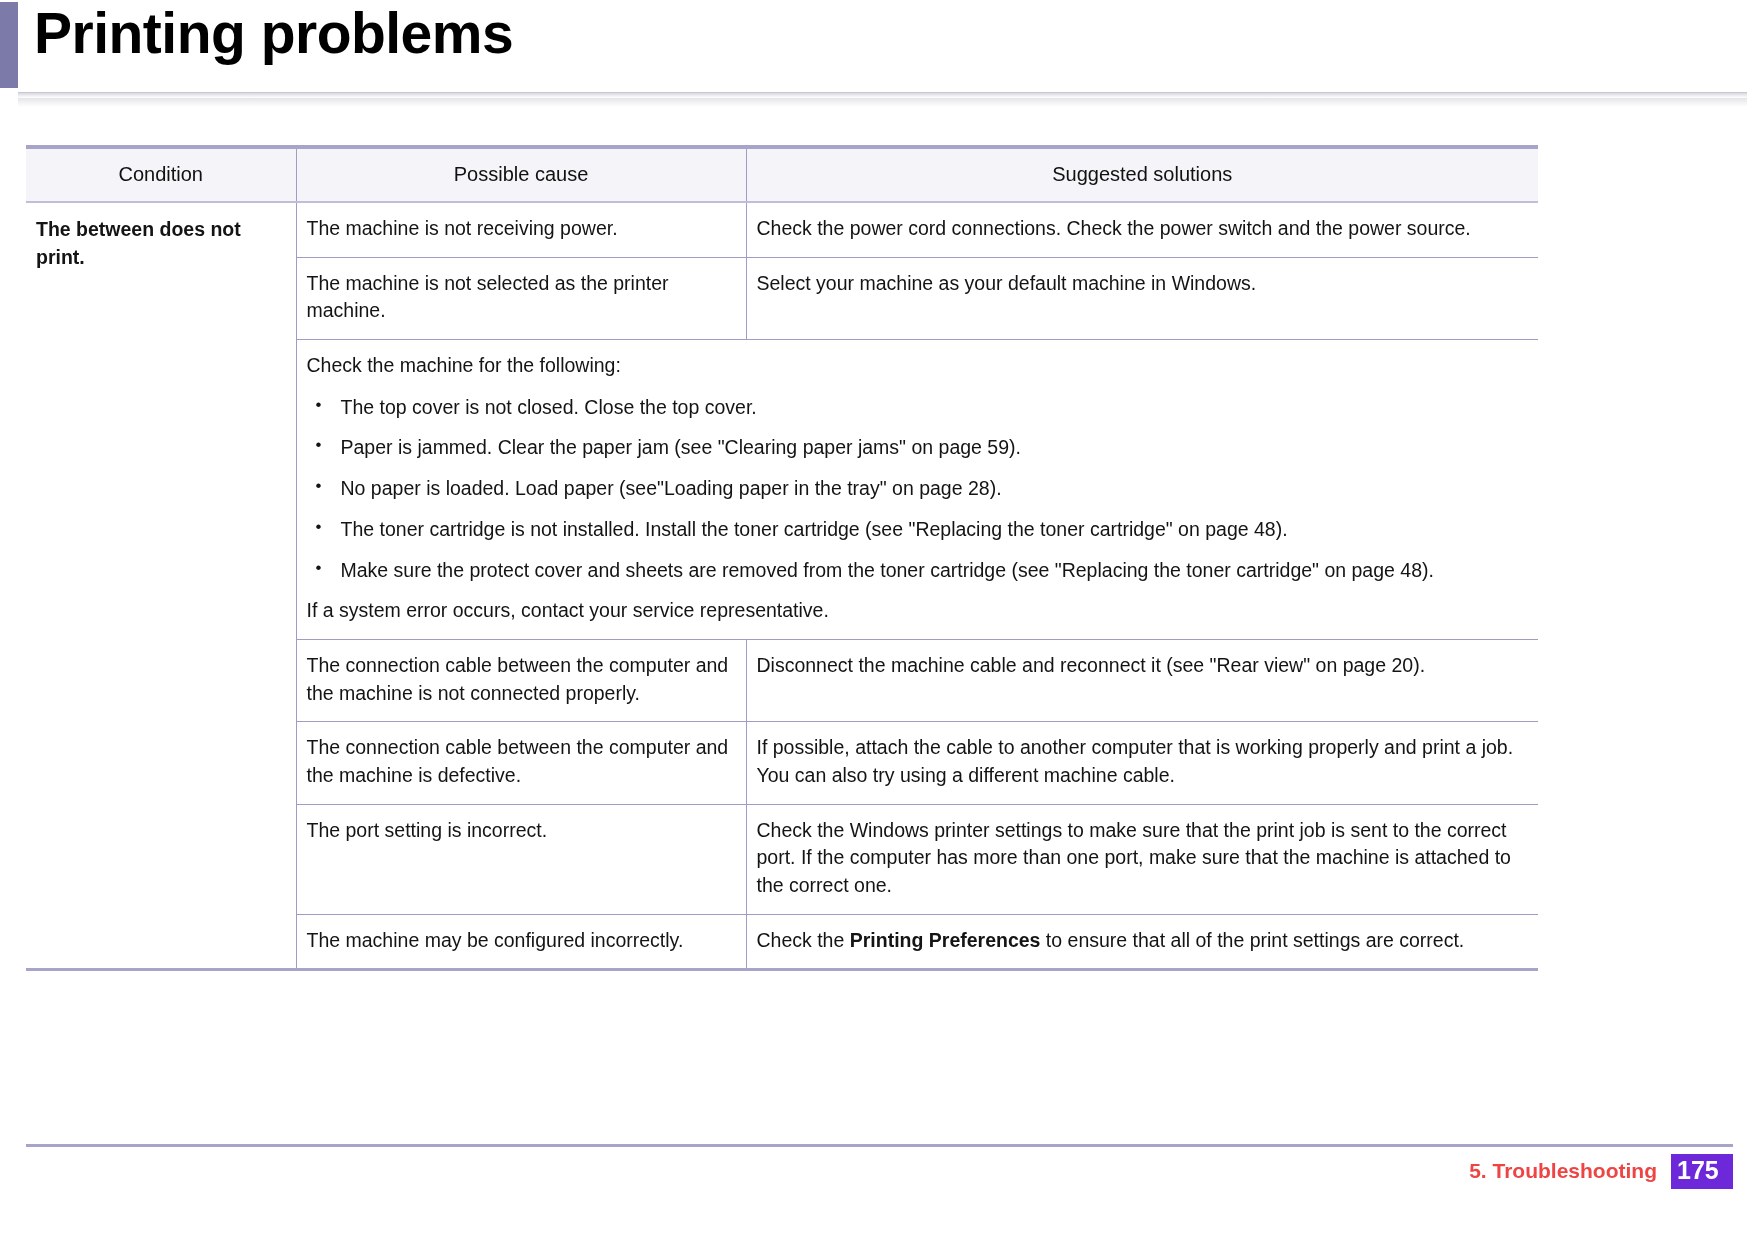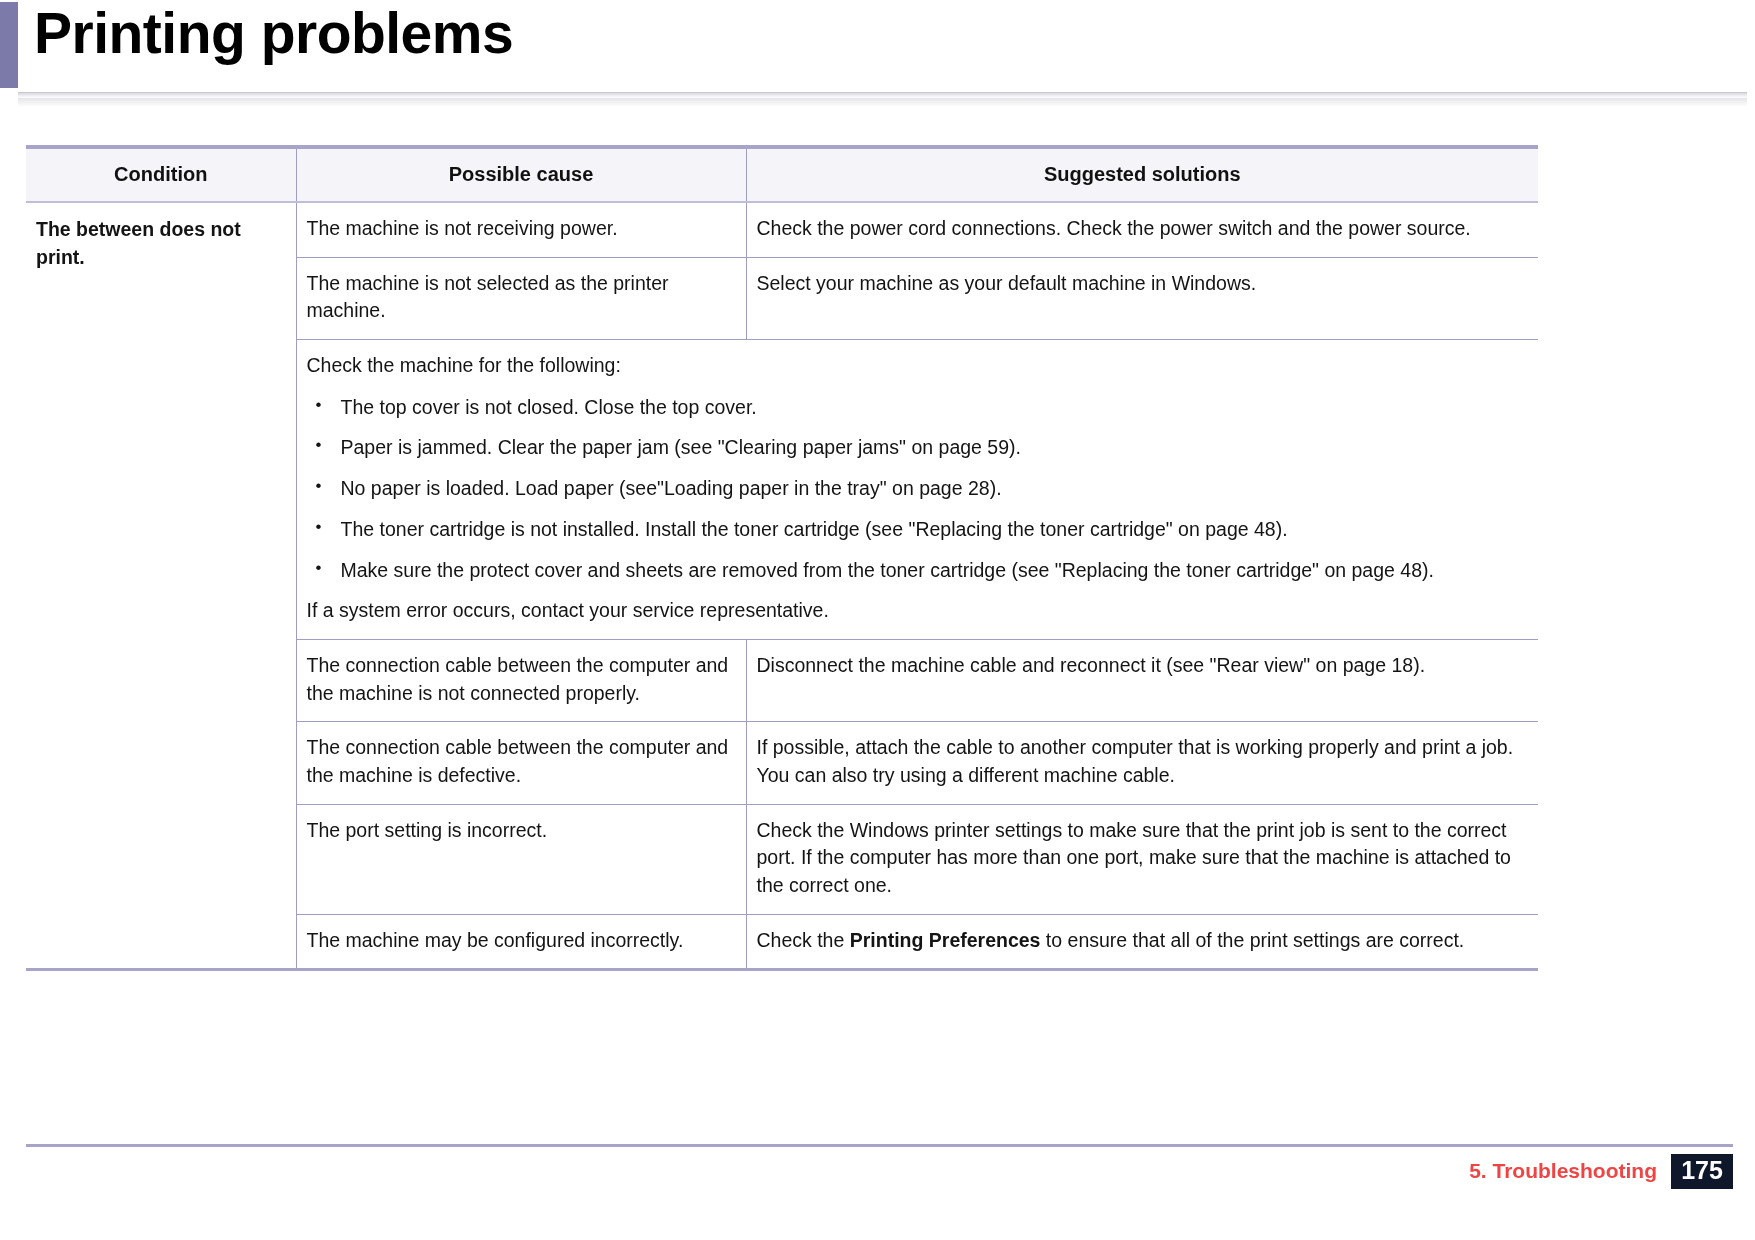--- a/index.html
+++ b/index.html
@@ -65,21 +65,21 @@
     font-size: 19.5px;
   }
   table.doc-table col.c1 { width: 270px; }
   table.doc-table col.c2 { width: 450px; }
   table.doc-table col.c3 { width: 792px; }
 
   thead th {
     background: #f4f4f9;
     border-top: 4px solid #a6a4c8;
     border-bottom: 2px solid #bfbdd8;
-    font-weight: bold;
+    font-weight: normal;
     font-size: 20px;
     text-align: center;
     padding: 14px 10px 15px 10px;
     color: #111;
   }
   thead th.th-sep { border-left: 1px solid #9f9dc4; }
 
   tbody td {
     vertical-align: top;
     padding: 12px 12px 14px 10px;
@@ -145,25 +145,24 @@
   }
   .footer-chapter {
     font-size: 21px;
     font-weight: bold;
     color: #ef4444;
     white-space: nowrap;
   }
   .footer-page-box {
     min-width: 62px;
     padding: 2px 6px 4px 6px;
-    background: #0f172a;
+    background: #6d28d9;
     color: #ffffff;
     font-size: 25px;
     font-weight: bold;
-    text-align: center;
     line-height: 1.15;
   }
 </style>
 </head>
 <body>
 
 <div class="page-header">
   <div class="header-accent-bar"></div>
   <div class="page-title">Printing problems</div>
   <div class="header-rule"></div>
@@ -206,21 +205,21 @@
             <li>No paper is loaded. Load paper (see"Loading paper in the tray" on page 28).</li>
             <li>The toner cartridge is not installed. Install the toner cartridge (see "Replacing the toner cartridge" on page 48).</li>
             <li>Make sure the protect cover and sheets are removed from the toner cartridge (see "Replacing the toner cartridge" on page 48).</li>
           </ul>
           <p class="checklist-outro">If a system error occurs, contact your service representative.</p>
         </td>
       </tr>
 
       <tr>
         <td class="cause">The connection cable between the computer and the machine is not connected properly.</td>
-        <td class="sol">Disconnect the machine cable and reconnect it (see "Rear view" on page 18).</td>
+        <td class="sol">Disconnect the machine cable and reconnect it (see "Rear view" on page 20).</td>
       </tr>
 
       <tr>
         <td class="cause">The connection cable between the computer and the machine is defective.</td>
         <td class="sol">
           <span class="sol-line">If possible, attach the cable to another computer that is working properly and print a job.</span>
           <span class="sol-line">You can also try using a different machine cable.</span>
         </td>
       </tr>
 

